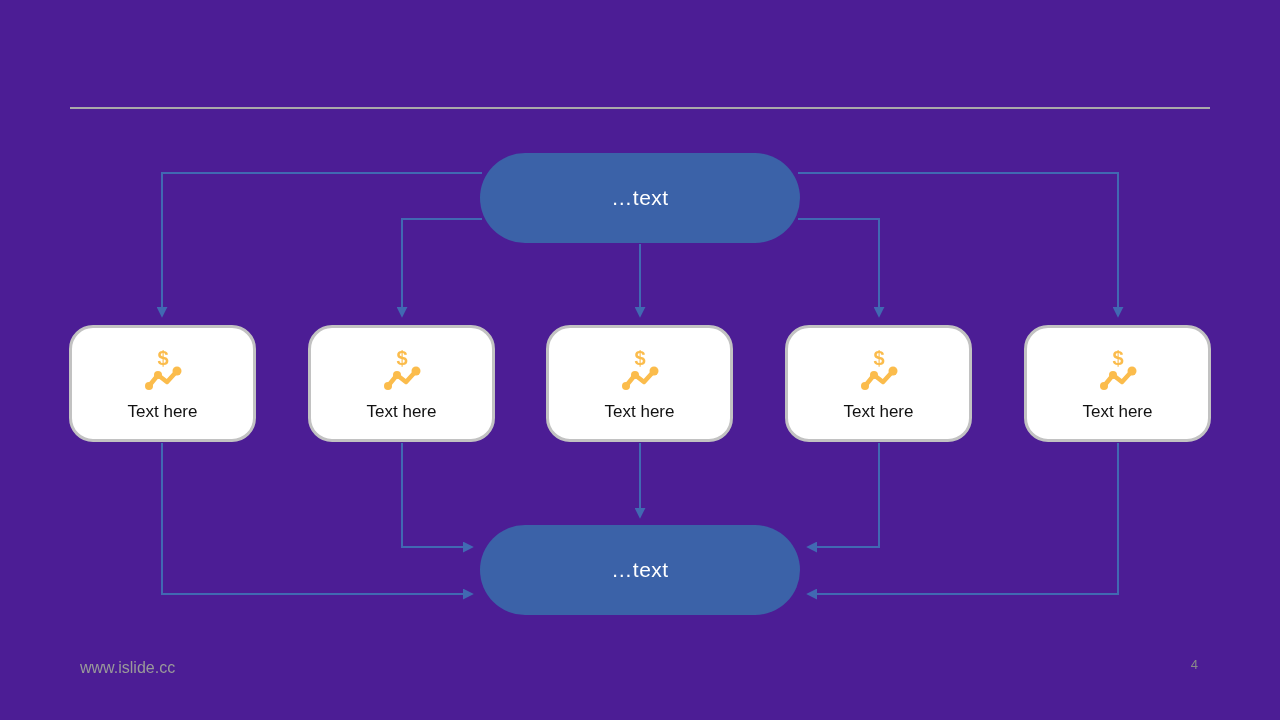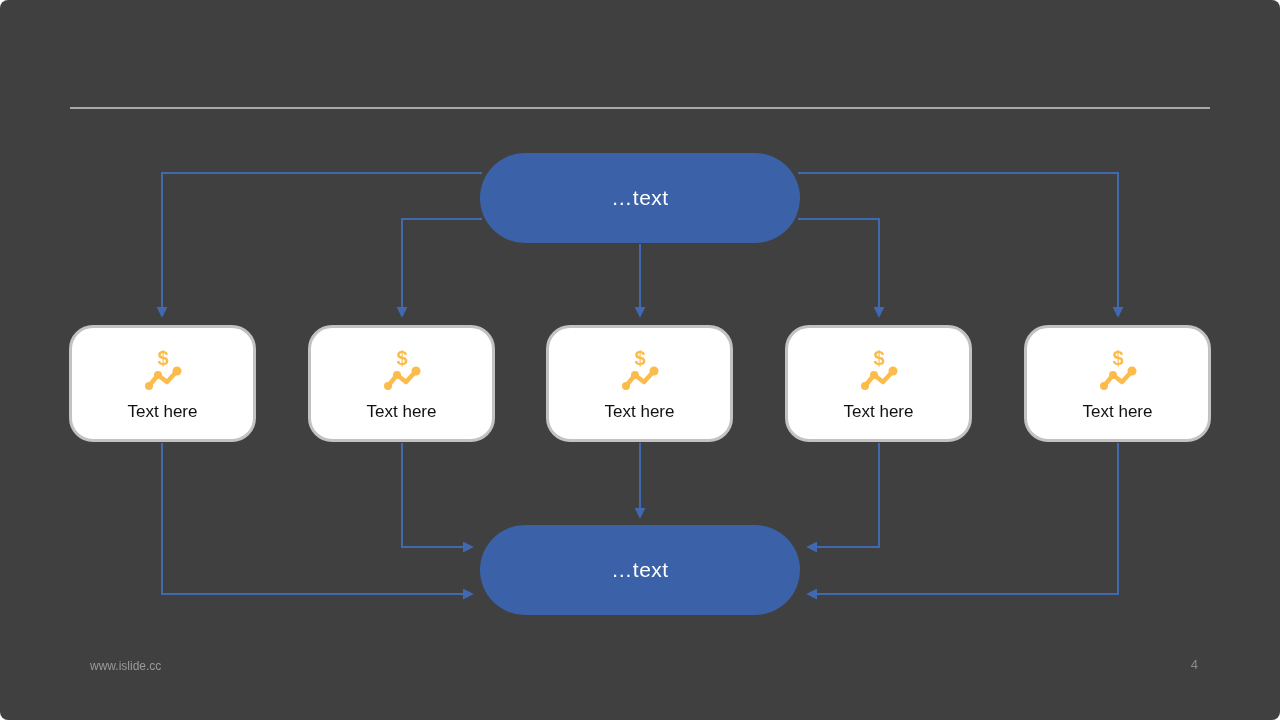--- a/index.html
+++ b/index.html
@@ -5,23 +5,22 @@
   html, body {
     margin: 0;
     padding: 0;
     background: #ffffff;
     font-family: "Liberation Sans", sans-serif;
   }
   .slide {
     position: relative;
     width: 1280px;
     height: 720px;
-    background: #404040;
+    background: #4c1d95;
     overflow: hidden;
-    border-radius: 8px;
   }
   .divider {
     position: absolute;
     left: 70px;
     top: 107px;
     width: 1140px;
     height: 0;
     border-top: 2px solid #a9a9a9;
   }
   svg.connectors {
@@ -74,23 +73,23 @@
     color: #111111;
     line-height: 1;
   }
   .box-1 { left: 69px; }
   .box-2 { left: 308px; }
   .box-3 { left: 546px; }
   .box-4 { left: 785px; }
   .box-5 { left: 1024px; }
   .footer-url {
     position: absolute;
-    left: 90px;
+    left: 80px;
     top: 659px;
-    font-size: 12px;
+    font-size: 16px;
     color: #9a9a9a;
   }
   .page-number {
     position: absolute;
     right: 82px;
     top: 657px;
     font-size: 13px;
     color: #8a8a8a;
   }
 </style>

